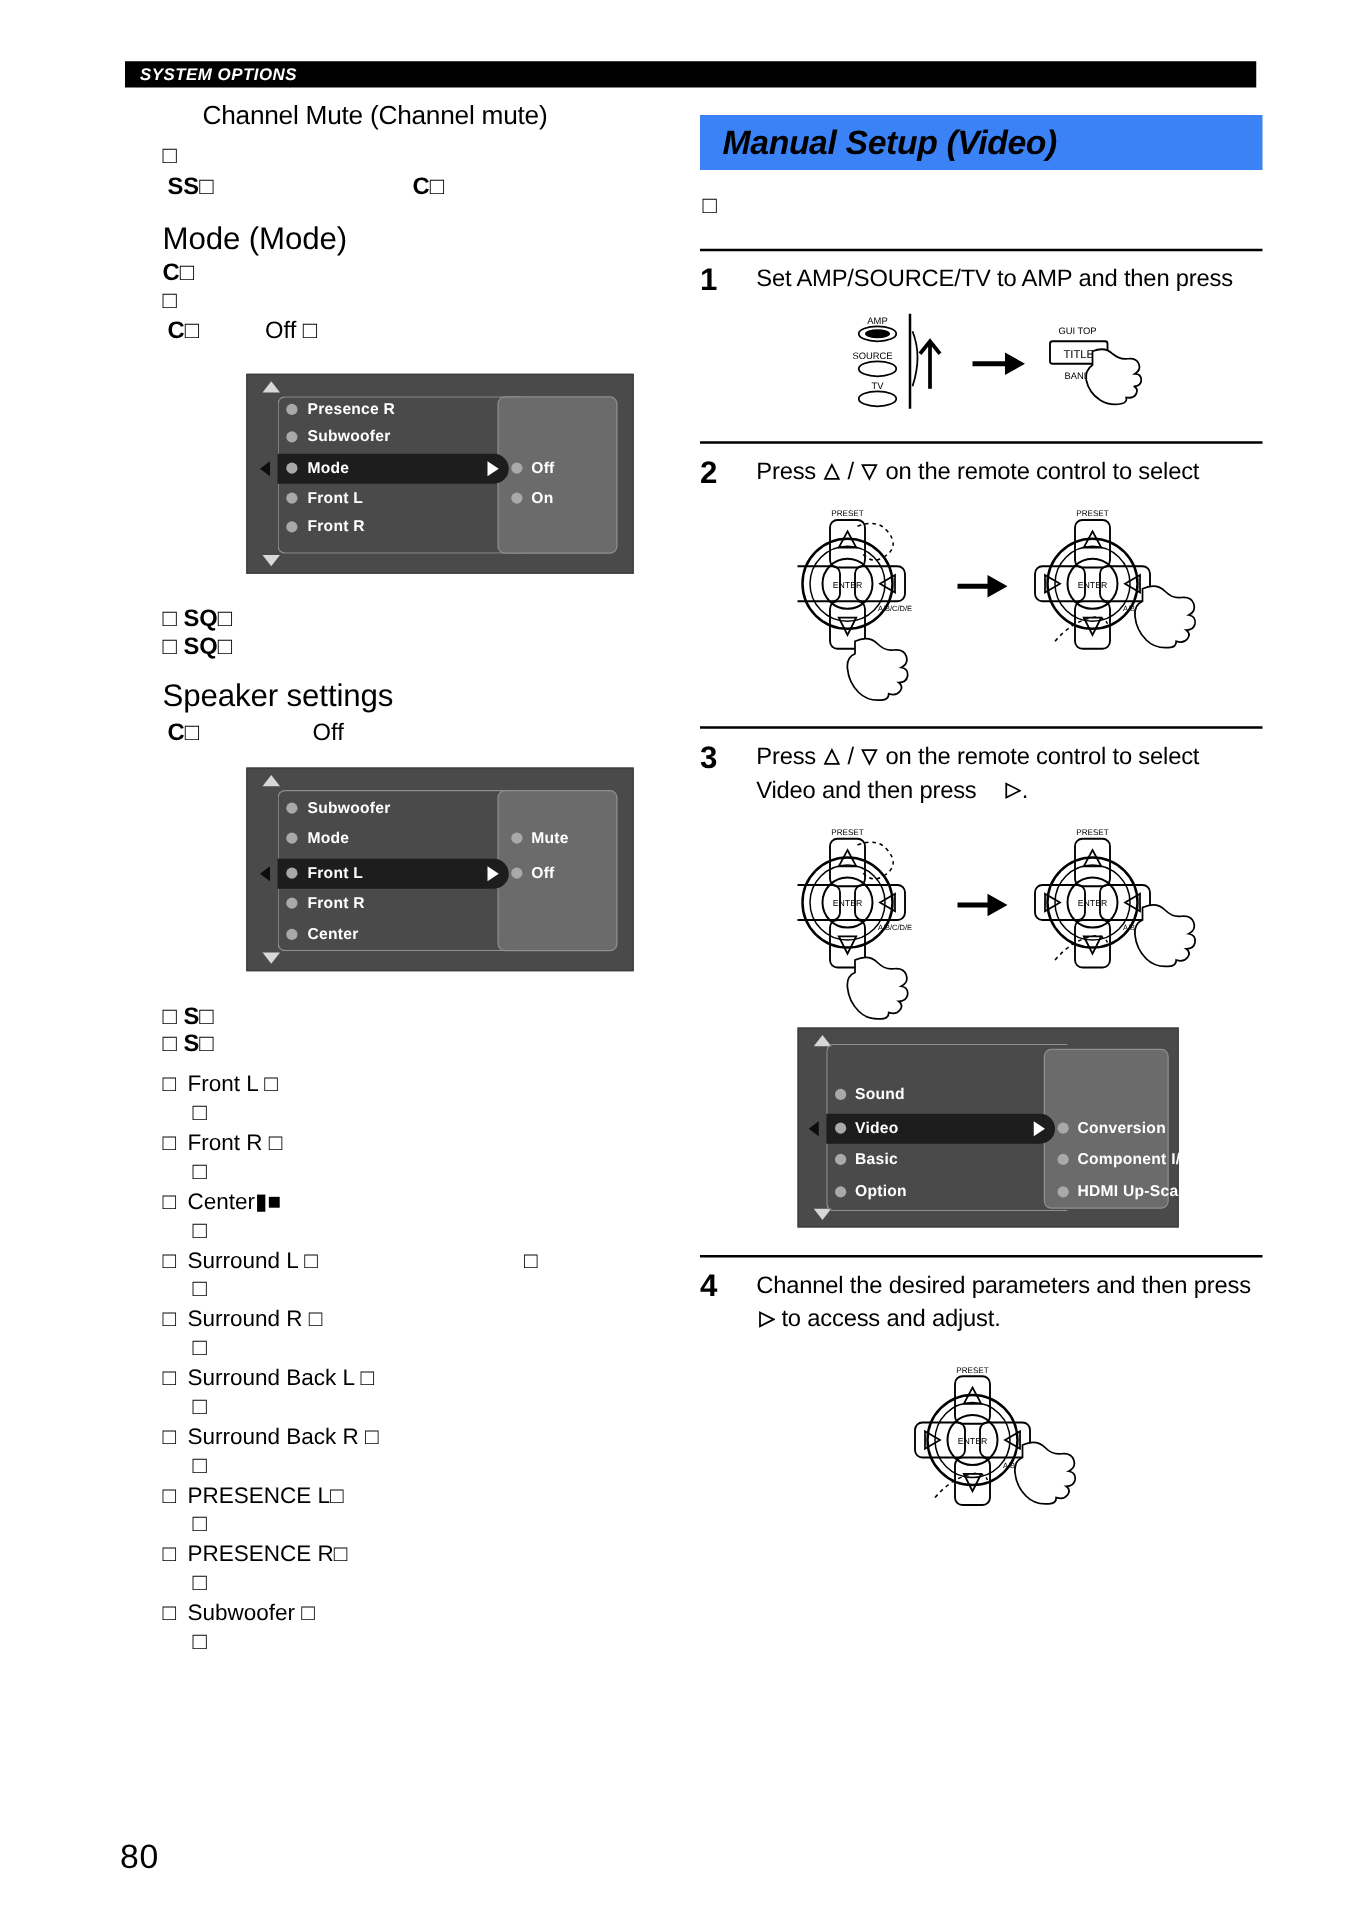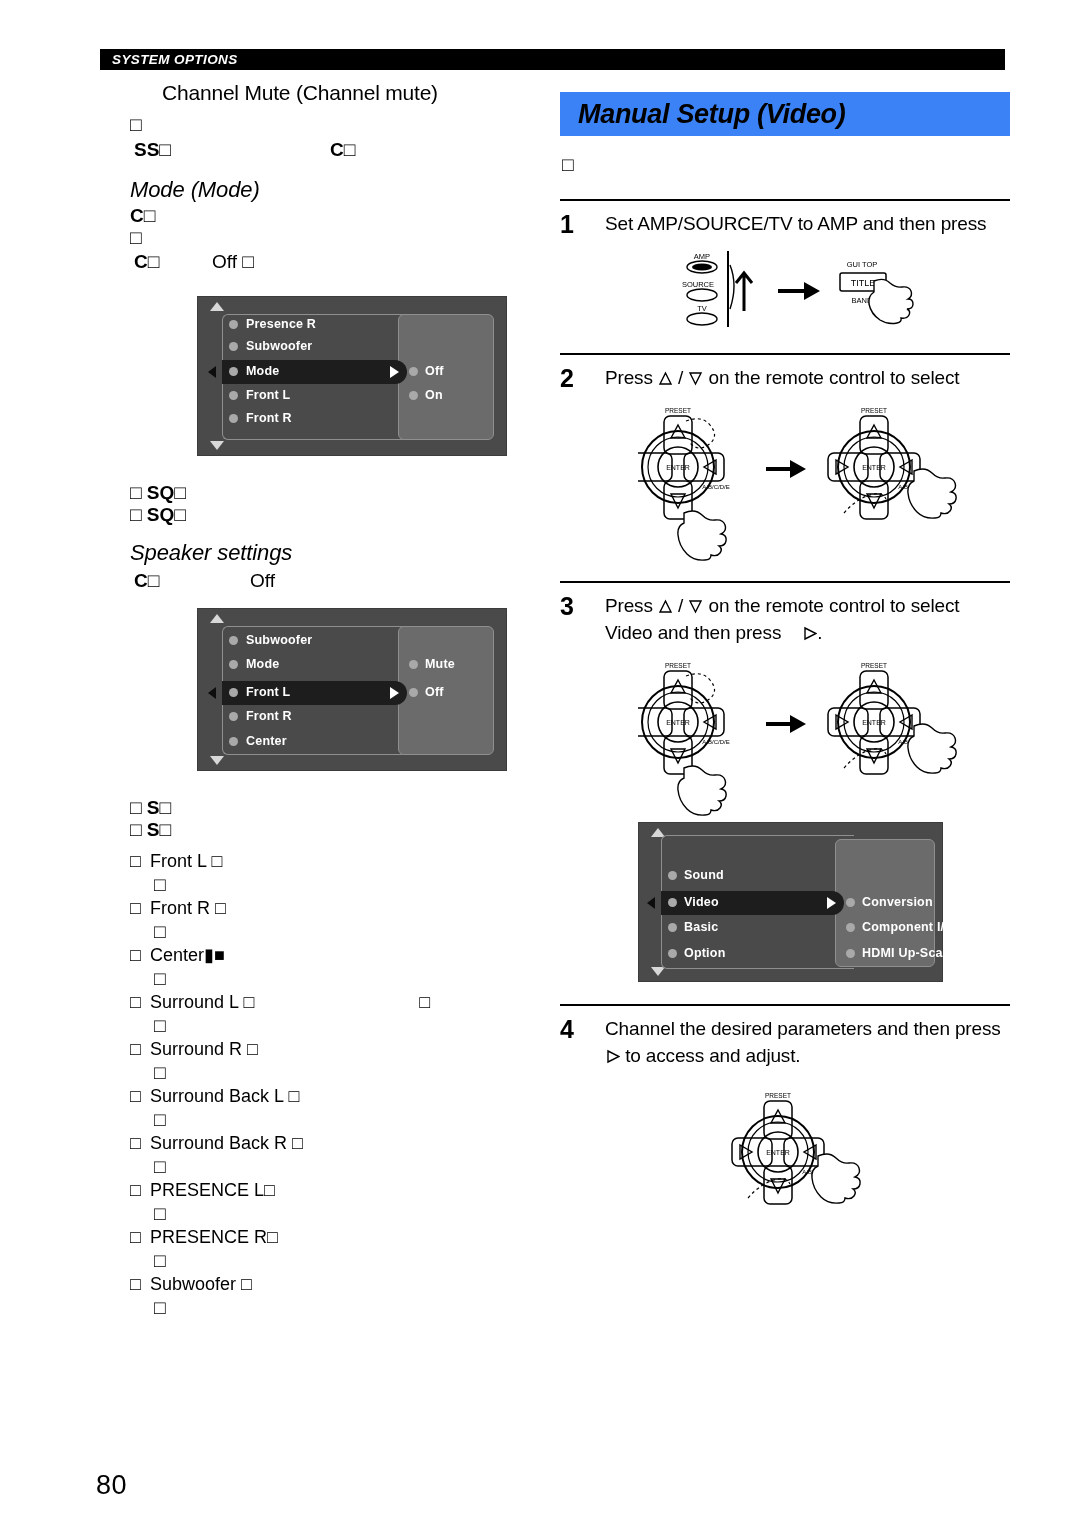--- a/index.html
+++ b/index.html
@@ -26,23 +26,22 @@
 
   
   .col-left{ position:absolute; left:96px; top:80px; width:420px;margin-left:30px; }
   .col-right{ position:absolute; left:560px; top:92px; width:450px; }
 
   h2.sec{
     font-size:21px; font-weight:normal; margin:0 0 6px 36px;
     line-height:1.25; letter-spacing:-.2px;
   }
   h3.sub{
-    font-size:22px; font-weight:normal; margin:14px 0 2px 4px;
+    font-size:25px; font-weight:normal; margin:14px 0 2px 4px;
     letter-spacing:-.1px;
-    font-style:italic;
   }
   .line{ font-size:19px; line-height:25px; margin:0 0 0 4px; white-space:pre;}
   .line.bold{ font-weight:bold; }
   .line.tight{ line-height:22px; }
 
   .bullet-row{ font-size:18px; line-height:25px; margin-left:4px; white-space:pre;}
   .bullet-row .ind{ display:inline-block; width:20px; }
   .sub-tofu{ font-size:19px; line-height:22px; margin:0 0 0 28px; }
 
   

